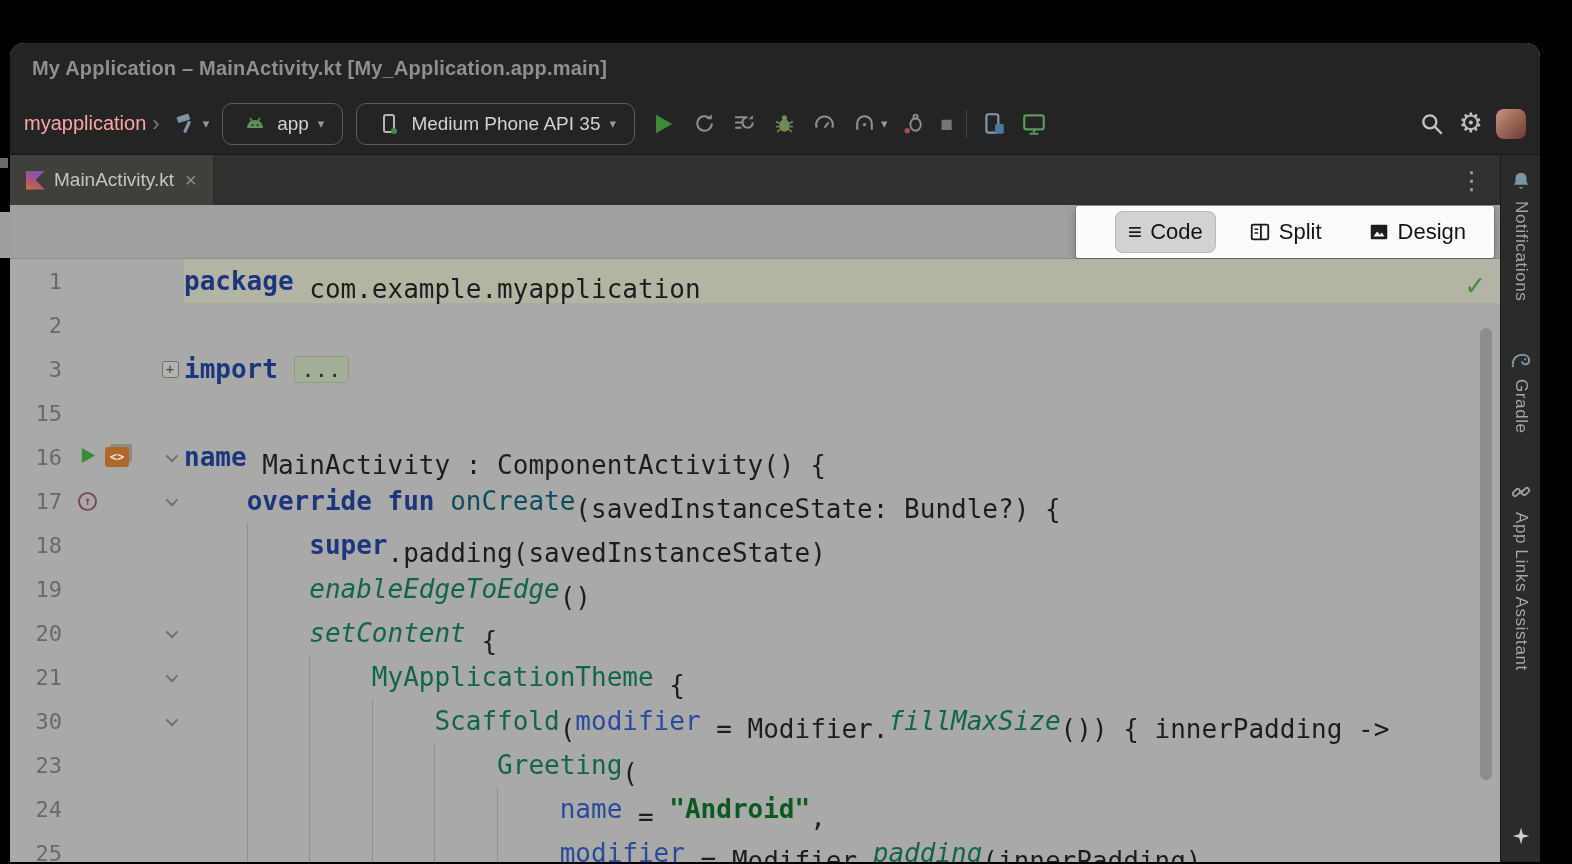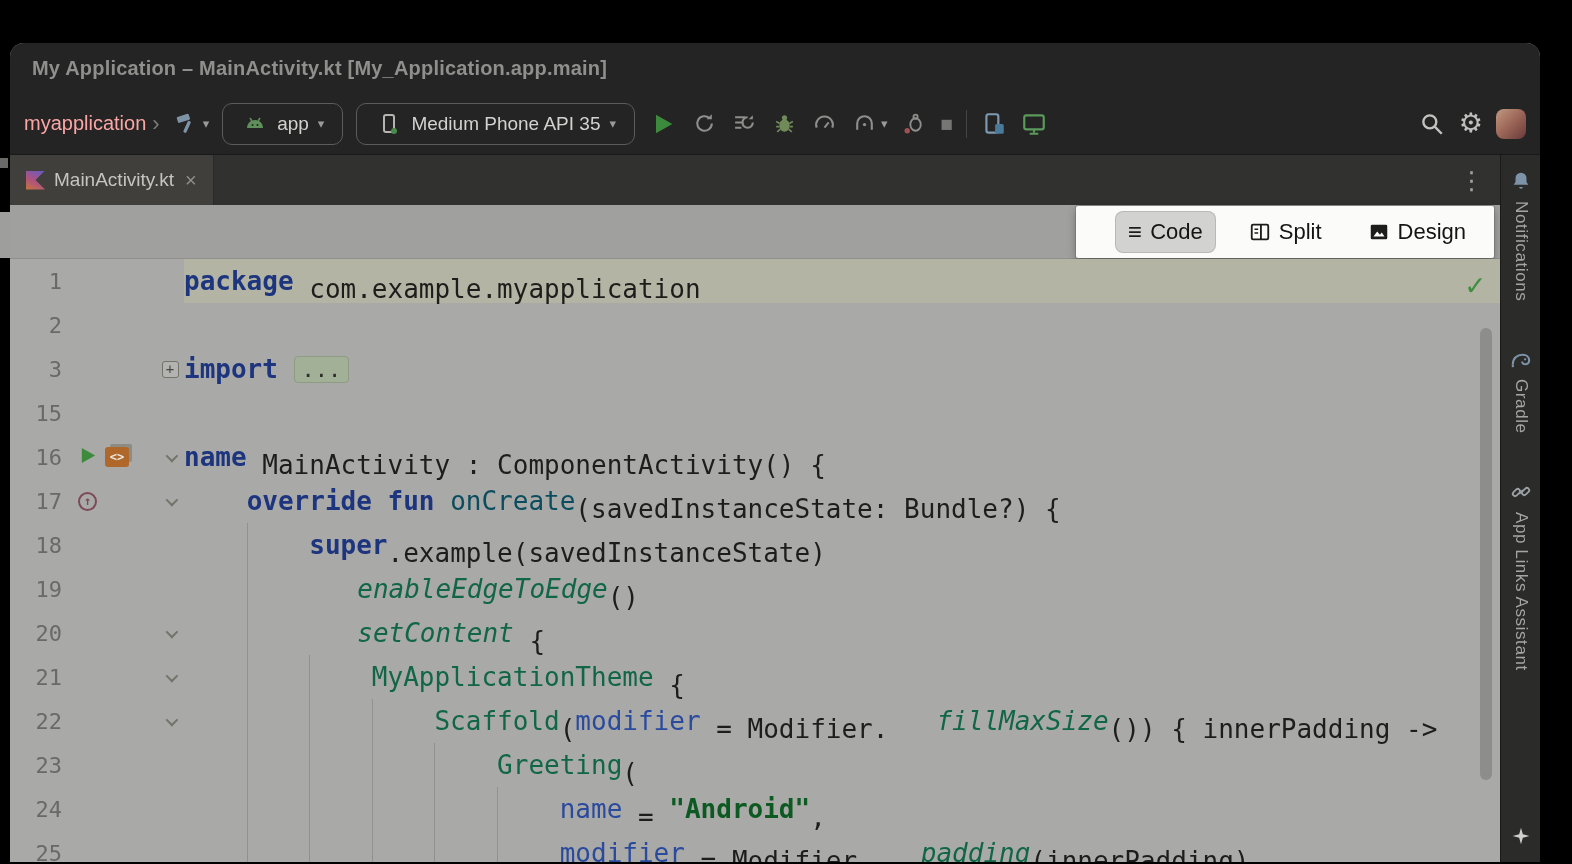--- a/index.html
+++ b/index.html
@@ -73,21 +73,21 @@
   .g-icons { width:94px; display:flex; align-items:center; gap:8px; padding-left:16px; flex:none; }
   .g-fold { width:28px; display:flex; align-items:center; justify-content:center; flex:none; }
   .code-text { flex:1; white-space:pre; font-size:26px; font-weight:500; color:var(--pl);
                height:100%; display:flex; align-items:center;text-align:right; }
   .code-row.hl .code-text { background:var(--line_highlight); }
 
   .tk-kw  { color:var(--kw); font-weight:bold; }
   .tk-pl  { color:var(--pl);margin-top:16px; }
   .tk-fn  { color:var(--fn); }
   .tk-cm  { color:var(--cm); }
-  .tk-cmi { color:var(--cm); font-style:italic;margin-left:48px; }
+  .tk-cmi { color:var(--cm); font-style:italic; }
   .tk-prm { color:var(--prm); }
   .tk-str { color:var(--str); font-weight:bold; }
   .tk-fold { background:var(--fold_badge_bg); border:1px solid #8d9c83; border-radius:4px;
              color:#2f2f2d; padding:0 7px; font-size:22px; }
 
   .fold-plus { width:17px; height:17px; border:1.5px solid #737369; color:#4a4a42; font-size:14px;
                line-height:14px; text-align:center; border-radius:3px; background:rgba(255,255,255,.12); }
   .fold-chev { width:9px; height:9px; border-right:2.5px solid #73736b; border-bottom:2.5px solid #73736b;
                transform:rotate(45deg) translateY(-2px); }
 
@@ -334,21 +334,21 @@
               </div>
               <div class="g-fold">
                 <span class="fold-chev"></span>
               </div>
               <div class="code-text"><span class="tk-pl">    </span><span class="tk-kw">override fun</span><span class="tk-pl"> </span><span class="tk-fn">onCreate</span><span class="tk-pl">(savedInstanceState: Bundle?) {</span></div>
             </div>
             <div class="code-row">
               <div class="g-num">18</div>
               <div class="g-icons"></div>
               <div class="g-fold"></div>
-              <div class="code-text"><span class="tk-pl">        </span><span class="tk-kw">super</span><span class="tk-pl">.example(savedInstanceState)</span></div>
+              <div class="code-text"><span class="tk-pl">        </span><span class="tk-kw">super</span><span class="tk-pl">.padding(savedInstanceState)</span></div>
             </div>
             <div class="code-row">
               <div class="g-num">19</div>
               <div class="g-icons"></div>
               <div class="g-fold"></div>
               <div class="code-text"><span class="tk-pl">        </span><span class="tk-cmi">enableEdgeToEdge</span><span class="tk-pl">()</span></div>
             </div>
             <div class="code-row">
               <div class="g-num">20</div>
               <div class="g-icons"></div>
@@ -359,21 +359,21 @@
             </div>
             <div class="code-row">
               <div class="g-num">21</div>
               <div class="g-icons"></div>
               <div class="g-fold">
                 <span class="fold-chev"></span>
               </div>
               <div class="code-text"><span class="tk-pl">            </span><span class="tk-cm">MyApplicationTheme</span><span class="tk-pl"> {</span></div>
             </div>
             <div class="code-row">
-              <div class="g-num">22</div>
+              <div class="g-num">30</div>
               <div class="g-icons"></div>
               <div class="g-fold">
                 <span class="fold-chev"></span>
               </div>
               <div class="code-text"><span class="tk-pl">                </span><span class="tk-cm">Scaffold</span><span class="tk-pl">(</span><span class="tk-prm">modifier</span><span class="tk-pl"> = Modifier.</span><span class="tk-cmi">fillMaxSize</span><span class="tk-pl">()) { innerPadding -&gt;</span></div>
             </div>
             <div class="code-row">
               <div class="g-num">23</div>
               <div class="g-icons"></div>
               <div class="g-fold"></div>

